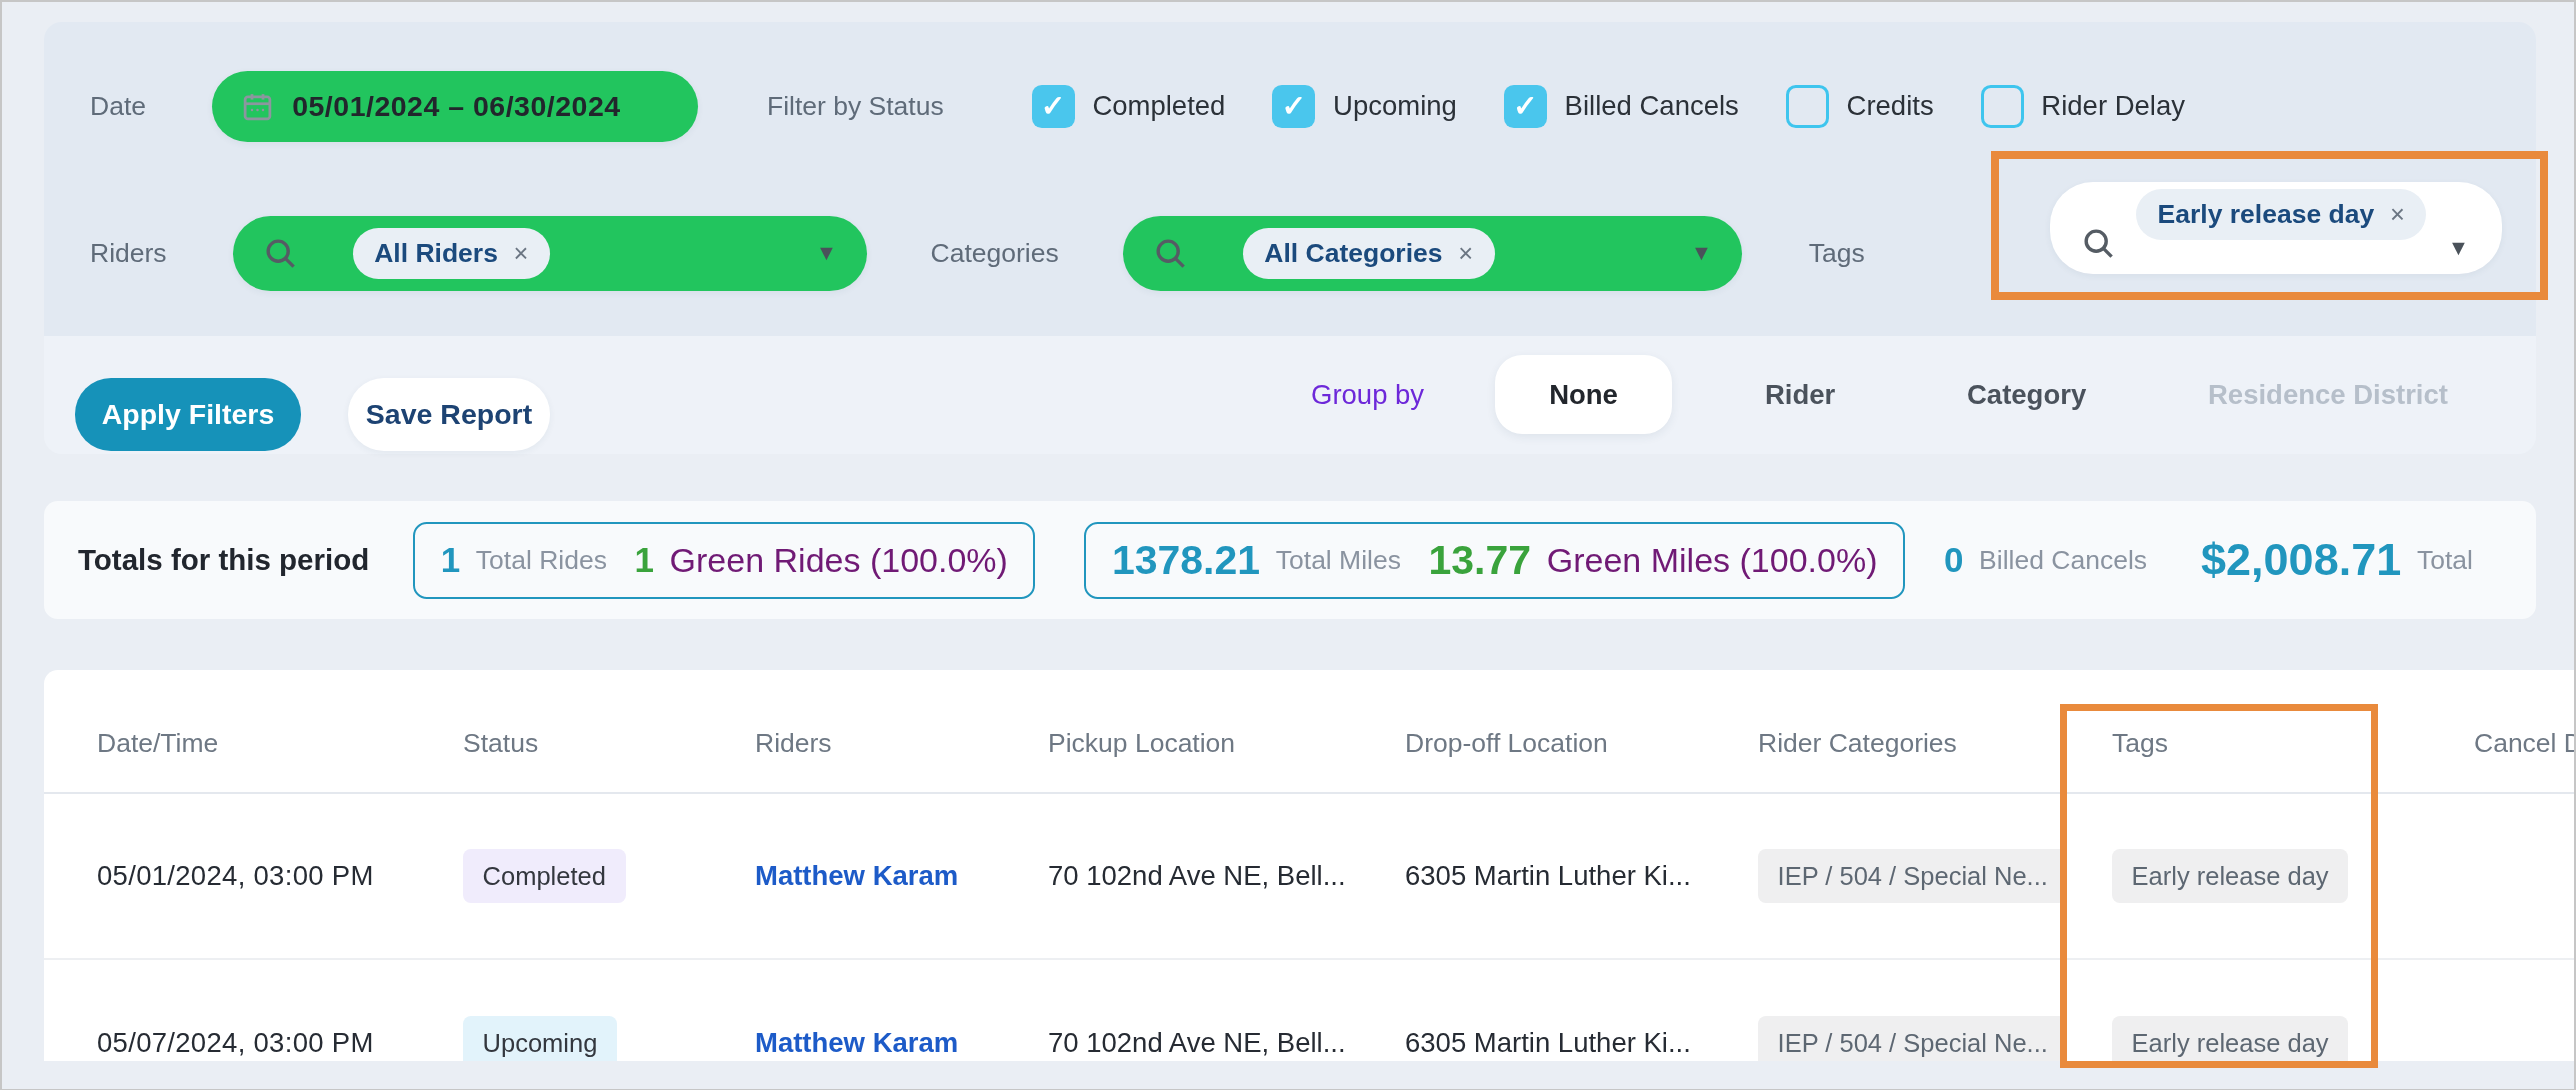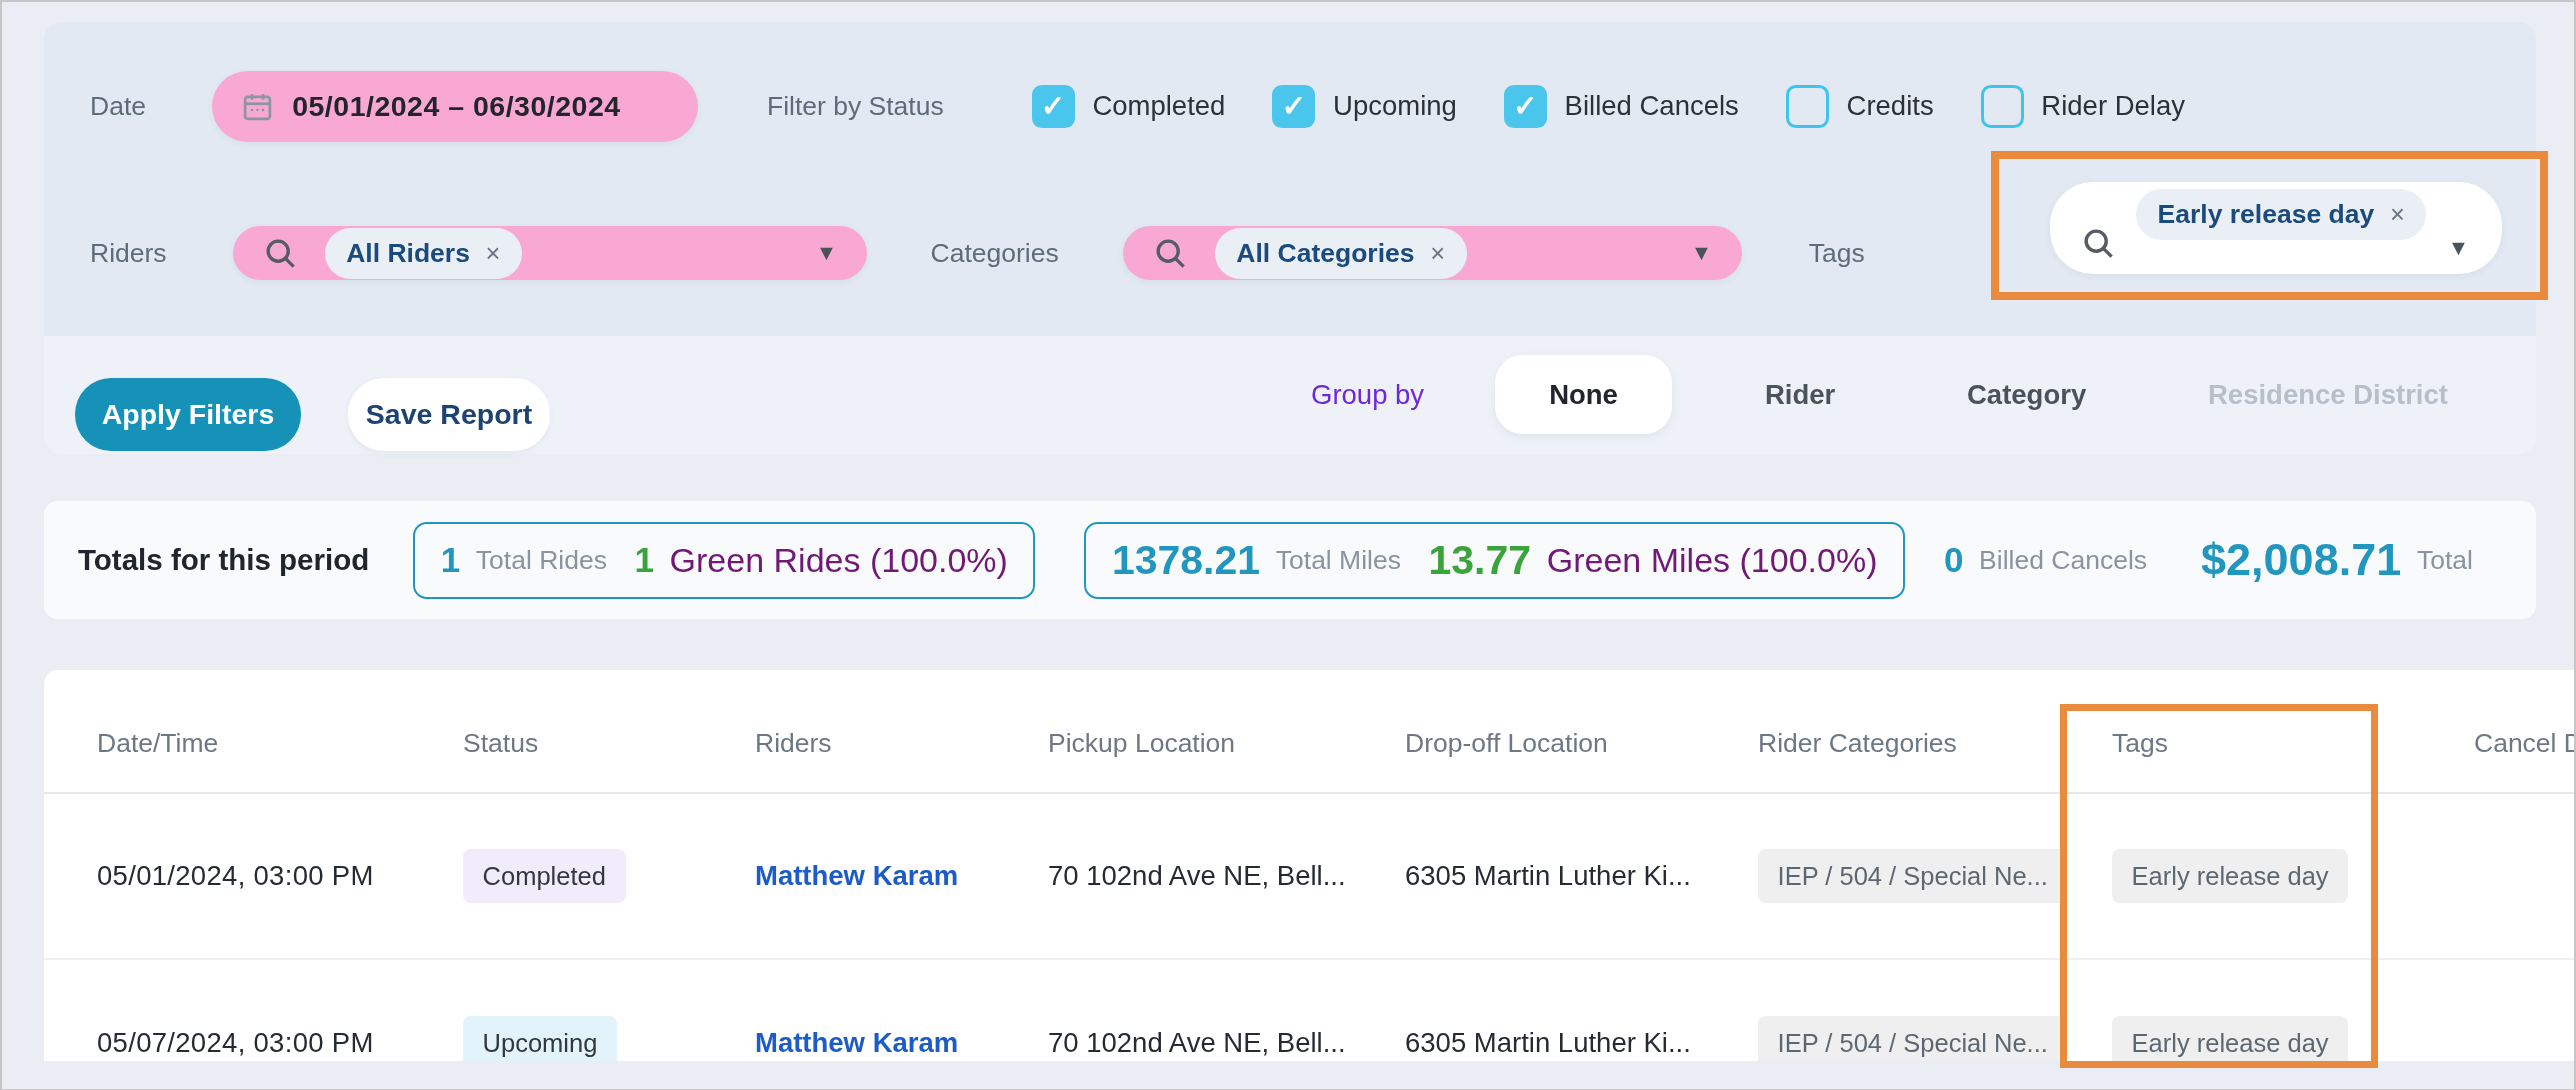--- a/index.html
+++ b/index.html
@@ -9,33 +9,33 @@
     font-family:"Liberation Sans",sans-serif;color:#272c34;
   }
   
   .filter-card{position:absolute;left:42px;top:19.6px;width:2492px;height:432px;border-radius:17.7px;overflow:visible;}
   .filters-area{position:absolute;left:0;top:0;width:100%;height:314px;background:#e2e9f2;border-radius:17.7px 17.7px 0 0;}
   .action-bar{position:absolute;left:0;top:314px;width:100%;height:118px;background:#eef2f8;border-radius:0 0 17.7px 17.7px;}
   .frow{position:absolute;left:46px;right:19.6px;display:flex;align-items:center;}
   .frow1{top:49px;height:71px;}
   .frow2{top:194px;height:75px;}
   .flabel{font-size:26.5px;color:#5f6b79;white-space:nowrap;}
-  .pill{background:#f9a8d4;border-radius:39px;display:flex;align-items:center;box-shadow:0 2px 7.9px rgba(40,60,90,.06);box-sizing:border-box;}
+  .pill{background:#22c55e;border-radius:39px;display:flex;align-items:center;box-shadow:0 2px 7.9px rgba(40,60,90,.06);box-sizing:border-box;}
   .date-pill{margin-left:66px;width:486px;height:71px;padding:0 29.5px;cursor:pointer;}
   .date-pill .cal{margin-right:17.7px;flex:0 0 auto;display:flex;}
   .date-pill .dval{font-size:28.5px;font-weight:bold;color:#22262c;letter-spacing:0.5px;white-space:nowrap;}
   .status-label{margin-left:69px;}
   .cbg{display:flex;align-items:center;margin-left:47px;cursor:pointer;}
   .cbg.first{margin-left:88px;}
   .cb{width:43px;height:43px;border-radius:9.8px;box-sizing:border-box;display:flex;align-items:center;justify-content:center;flex:0 0 auto;}
   .cb.on{background:#4ac6ed;}
   .cb.off{border:3.9px solid #3ec5ee;background:transparent;}
   .cb .tick{color:#fff;font-size:29.5px;font-weight:bold;line-height:1;}
   .cb-label{margin-left:17.7px;font-size:27.5px;color:#2b3138;white-space:nowrap;}
-  .select-pill{height:54px;padding:0 29.5px;cursor:pointer;}
+  .select-pill{height:75px;padding:0 29.5px;cursor:pointer;gap:28px;}
   .riders-pill{margin-left:66px;width:634px;}
   .cats-label{margin-left:64px;}
   .cats-pill{margin-left:64px;width:619px;}
   .tags-label{margin-left:67px;}
   .search-ic{display:flex;flex:0 0 auto;}
   .chip{display:inline-flex;align-items:center;height:51px;border-radius:25.5px;background:#e9eff5;padding:0 21.6px;margin-left:25.5px;white-space:nowrap;}
   .chip .ctext{font-size:26.5px;font-weight:bold;color:#1b4a7d;}
   .chip .cx{margin-left:15.7px;font-size:25.5px;color:#6b7683;cursor:pointer;}
   .caret{margin-left:auto;color:#4a525a;font-size:21.6px;line-height:1;}
   .tags-pill{position:absolute;left:2006px;top:160px;width:452px;height:92px;border-radius:43px;background:#fff;

